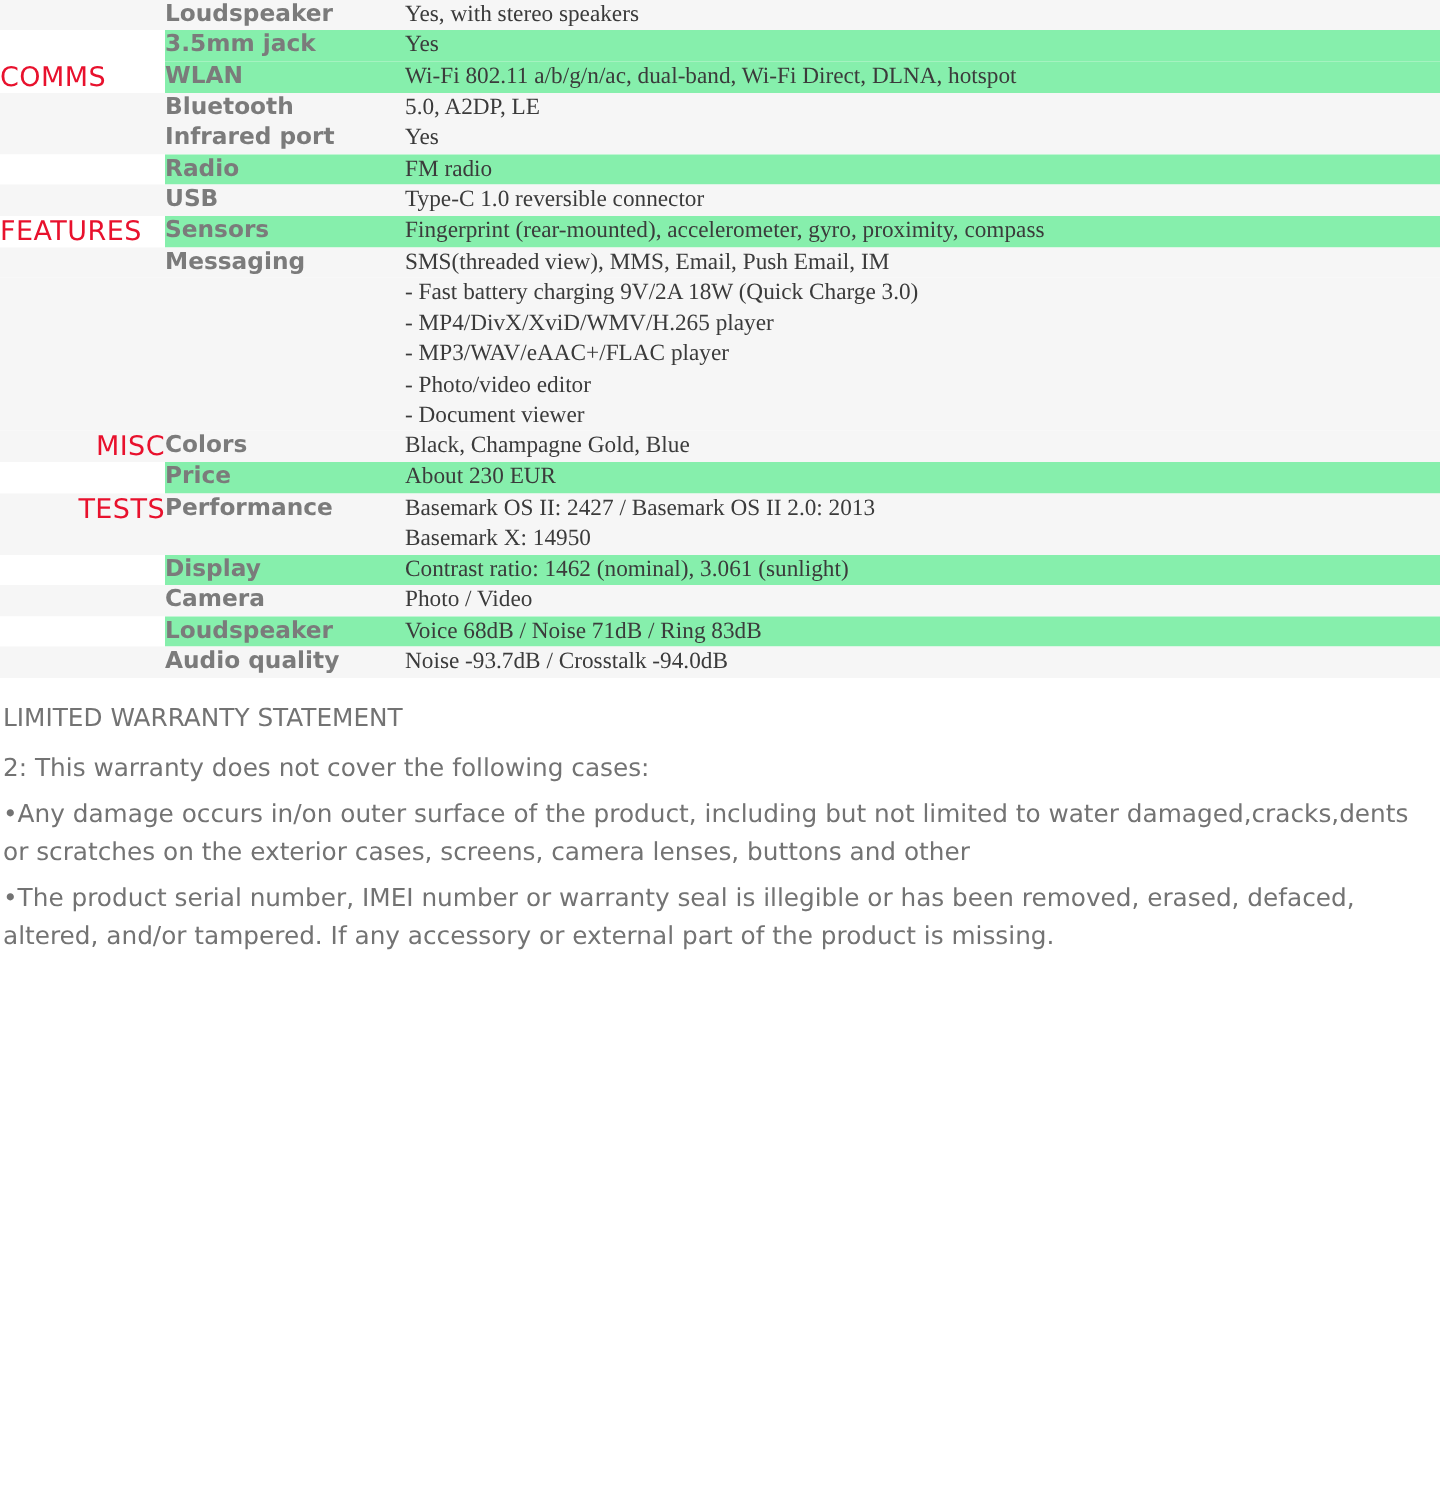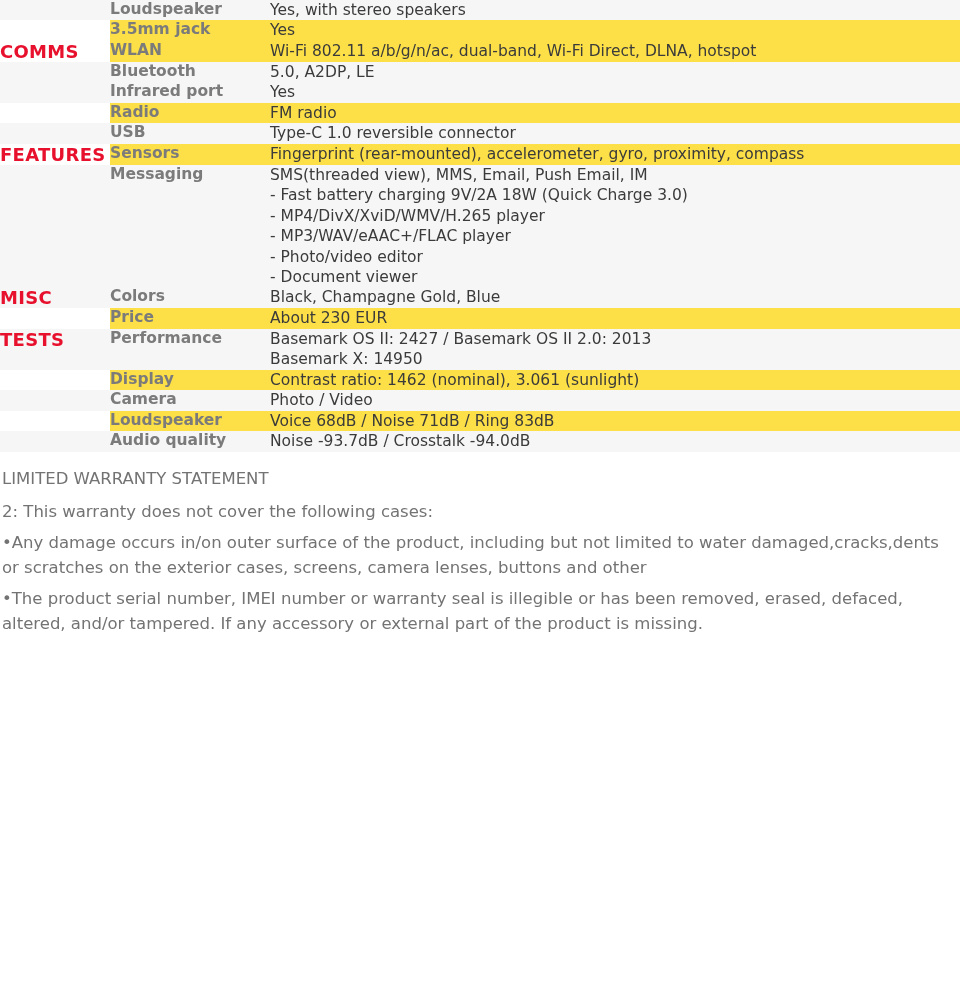--- a/index.html
+++ b/index.html
@@ -26,43 +26,43 @@
     border: 0;
   }
   
   col.c-cat { width: 110px; }
   col.c-key { width: 160px; }
   col.c-val { width: 690px; }
 
   .cat-cell {
     color: #e8112d;
     font-size: 18px;
-    font-weight: bold;
+    font-weight: normal;
     letter-spacing: 0.3px;
     padding: 8px 0 8px 8px;
     background: #ffffff;
     white-space: nowrap;
   }
-  .cat-cell.shade { background: #f6f6f6; }
+  .cat-cell.shade { background: #f6f6f6; text-align: right; }
   .key-cell {
     color: #7b7b7b;
     font-size: 15.5px;
     font-weight: bold;
     padding: 7px 10px 7px 12px;
     border-left: 1px solid #e2e2e2;
   }
   .val-cell {
     color: #3b3b3b;
     font-size: 15.5px;
     padding: 7px 10px 7px 12px;
     line-height: 1.32;
   }
   tr.shade .key-cell, tr.shade .val-cell { background: #f6f6f6; }
-  tr.plain .key-cell, tr.plain .val-cell { background: #fde047; }
-  .val-cell .line { display: block; }
+  tr.plain .key-cell, tr.plain .val-cell { background: #86efac; }
+  .val-cell .line { display: block; font-family: Liberation Serif, serif; }
 
   .warranty {
     padding: 14px 2px 0 2px;
     color: #737373;
     font-size: 16.5px;
     line-height: 1.52;
   }
   .warranty .wtitle {
     display: block;
     margin-bottom: 8px;

